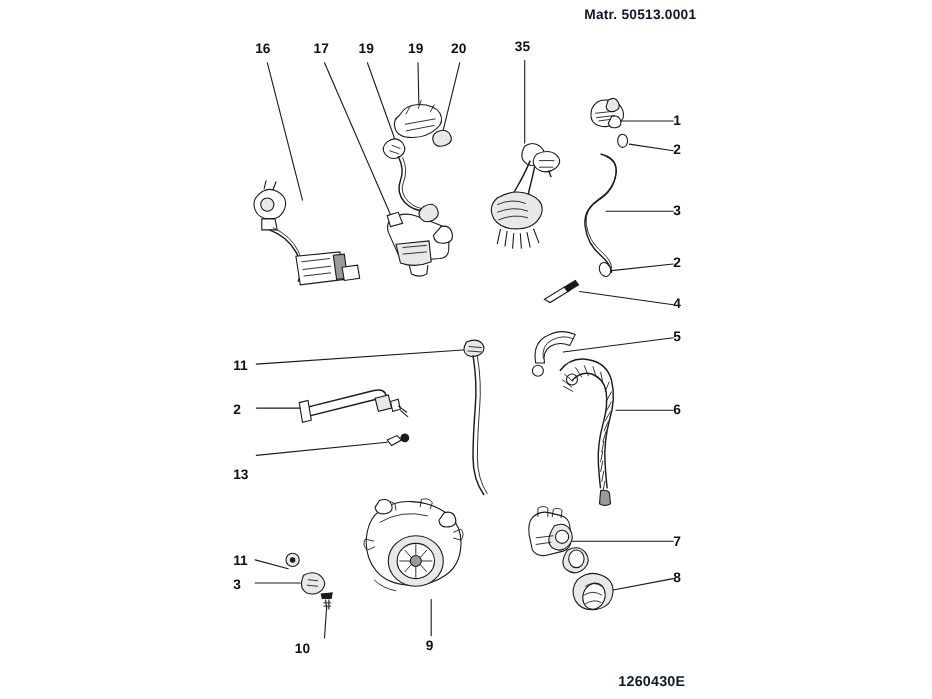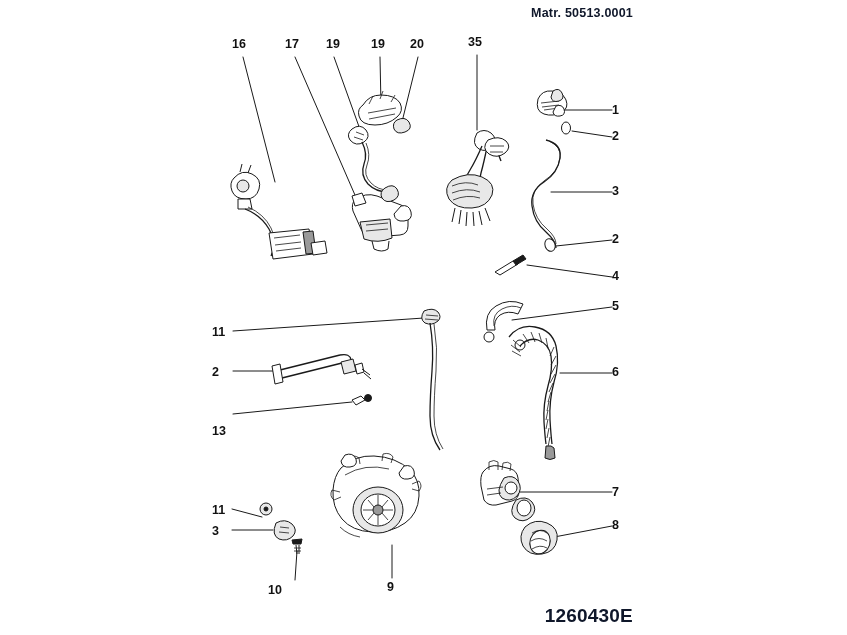--- a/index.html
+++ b/index.html
@@ -17,21 +17,21 @@
   }
   .hdr {
     position: absolute;
     font-size: 12.5px;
     font-weight: bold;
     color: #0f172a;
     letter-spacing: 0.2px;
     white-space: nowrap;
   }
   #matr { right: 214px; top: 6px; }
-  #code { right: 214px; bottom: 8px; font-size: 19px; margin-left: 44px; }
+  #code { right: 224px; bottom: 8px; font-size: 13px; margin-left: 44px; }
 
   .lbl {
     position: absolute;
     font-size: 12.5px;
     font-weight: bold;
     color: #111111;
     white-space: nowrap;
   }
   svg.art {
     position: absolute;

